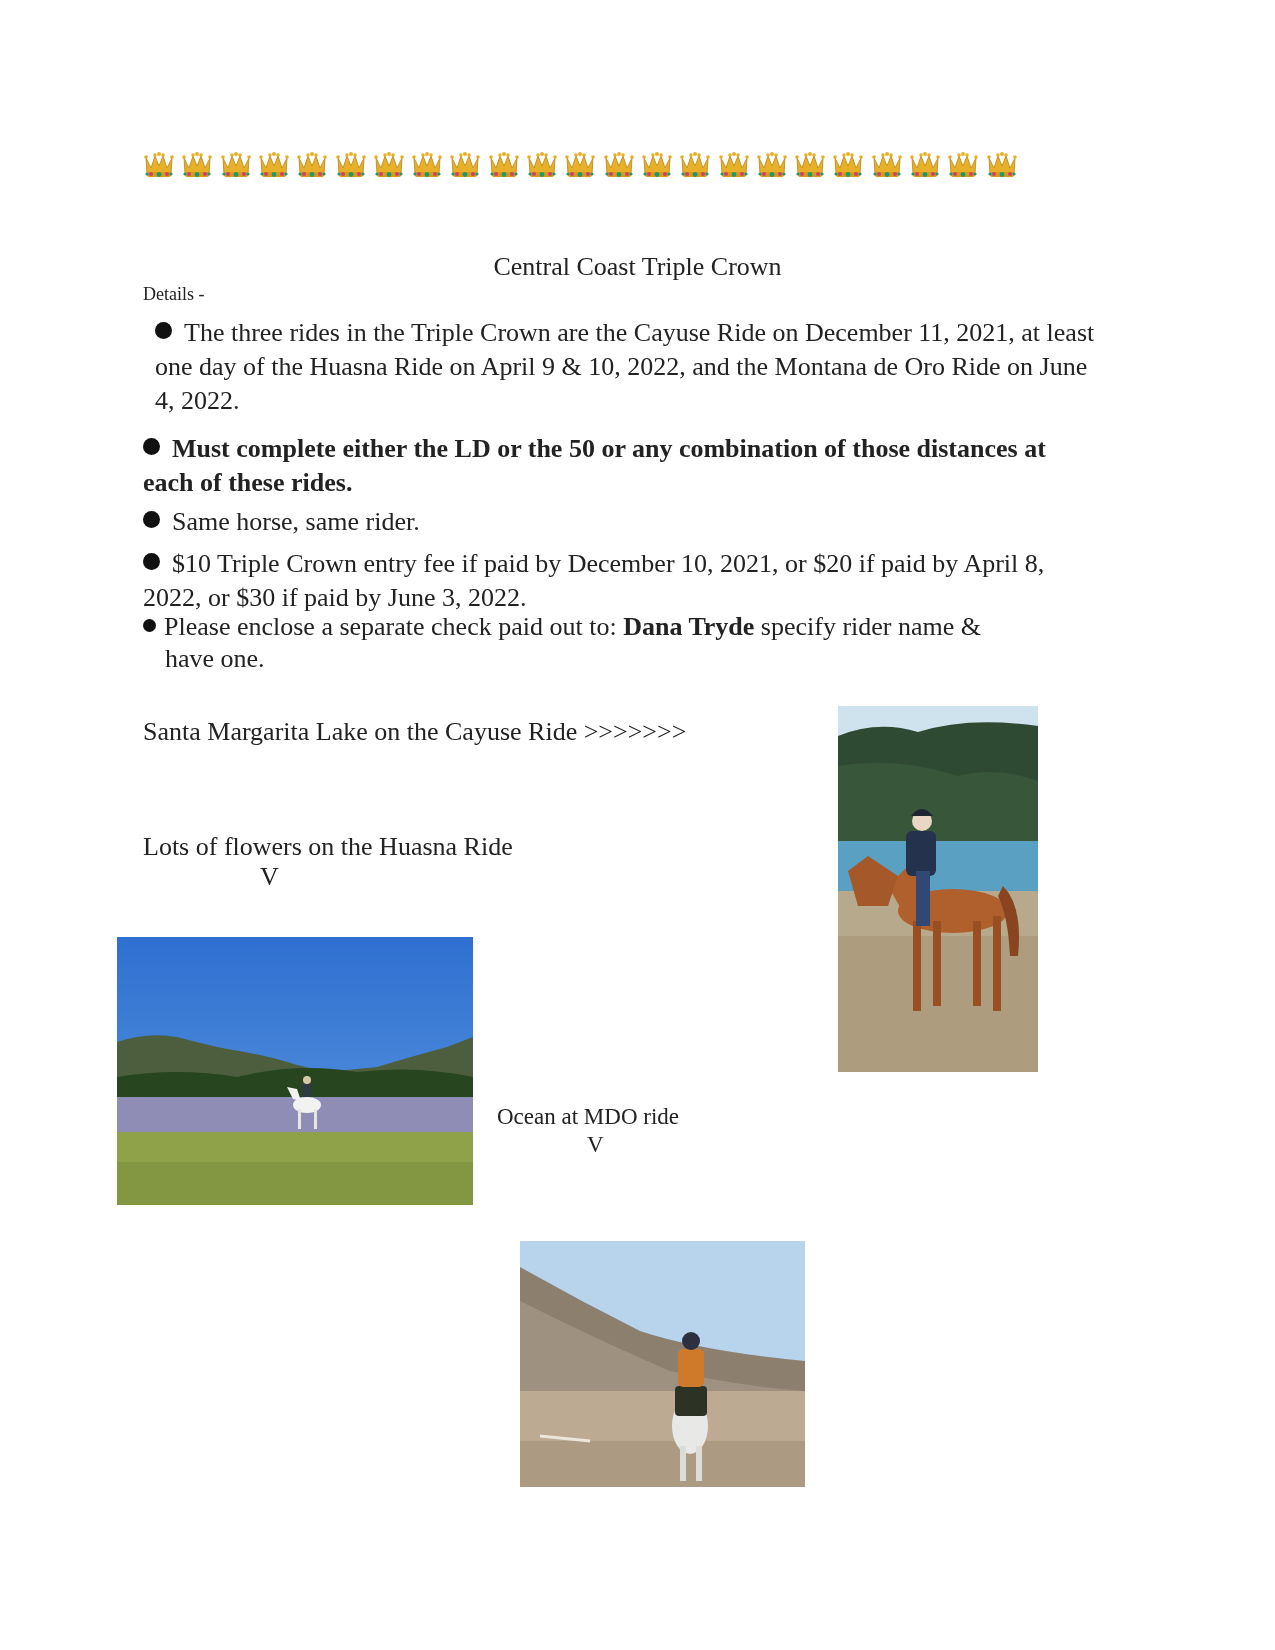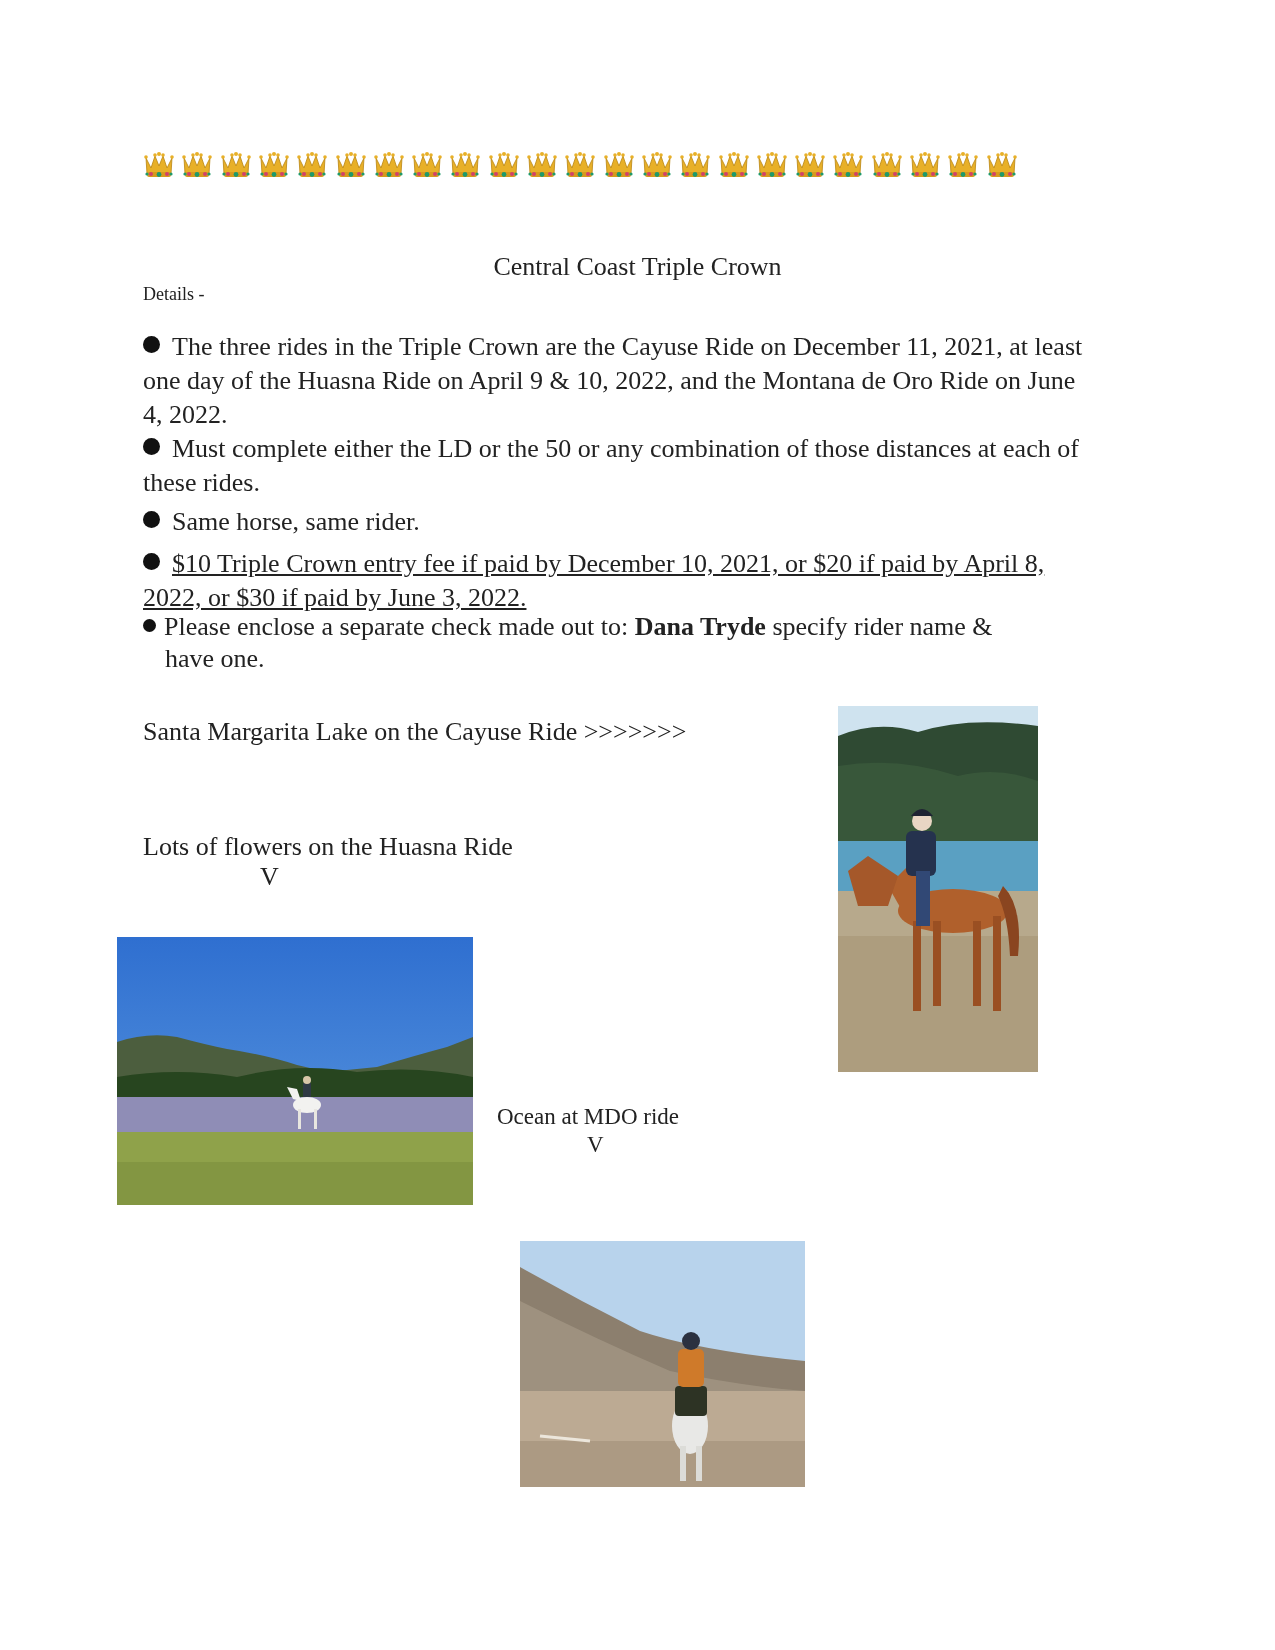--- a/index.html
+++ b/index.html
@@ -12,24 +12,24 @@
     .crown { position: absolute; top: 0; width: 32px; height: 30px; }
     .crown svg { width: 32px; height: 30px; display: block; }
 
     .title { left: 0; width: 1275px; top: 252px; text-align: center; font-size: 26px; }
     .details { left: 143px; top: 284px; font-size: 18px; }
 
     .bullet { left: 143px; width: 940px; font-size: 26px; line-height: 34px; }
     .dot { display: inline-block; width: 17px; height: 17px; border-radius: 50%;
       background: #111; margin-right: 12px; vertical-align: 2px; }
     .dot.small { width: 13px; height: 13px; margin-right: 8px; vertical-align: 3px; }
-    .b1 { top: 330px; }
-    .b2 { top: 432px; }
+    .b1 { top: 316px; margin-left: 12px; }
+    .b2 { top: 432px; font-weight: bold; }
     .b3 { top: 505px; }
-    .b4 { top: 547px; text-decoration: underline; }
+    .b4 { top: 547px; }
     .b5 { top: 611px; line-height: 32px; }
     .b5 .cont { display: block; padding-left: 22px; }
     .b5 strong { font-weight: bold; }
 
     .caption { font-size: 26px; }
     .cap-lake { left: 143px; top: 717px; }
     .cap-flowers { left: 143px; top: 832px; }
     .cap-flowers-arrow { left: 260px; top: 862px; }
     .cap-ocean { left: 497px; top: 1104px; font-size: 23px; }
     .cap-ocean-arrow { left: 587px; top: 1132px; font-size: 23px; }
@@ -423,21 +423,21 @@
 <div class="abs bullet b2">
   <span class="dot"></span><span>Must complete either the LD or the 50 or any combination of those distances at each of these rides.</span>
 </div>
 <div class="abs bullet b3">
   <span class="dot"></span><span>Same horse, same rider.</span>
 </div>
 <div class="abs bullet b4">
   <span class="dot"></span><span>$10 Triple Crown entry fee if paid by December 10, 2021, or $20 if paid by April 8, 2022, or $30 if paid by June 3, 2022.</span>
 </div>
 <div class="abs bullet b5">
-  <span class="dot small"></span><span>Please enclose a separate check made out to: </span><strong>Dana Tryde</strong><span> specify rider name &amp;</span>
+  <span class="dot small"></span><span>Please enclose a separate check paid out to: </span><strong>Dana Tryde</strong><span> specify rider name &amp;</span>
   <span class="cont">have one.</span>
 </div>
 
 <div class="abs caption cap-lake">Santa Margarita Lake on the Cayuse Ride &gt;&gt;&gt;&gt;&gt;&gt;&gt;</div>
 <div class="abs caption cap-flowers">Lots of flowers on the Huasna Ride</div>
 <div class="abs caption cap-flowers-arrow">V</div>
 <div class="abs caption cap-ocean">Ocean at MDO ride</div>
 <div class="abs caption cap-ocean-arrow">V</div>
 
 <div class="abs photo photo-lake" title="Rider on chestnut horse above Santa Margarita Lake">

